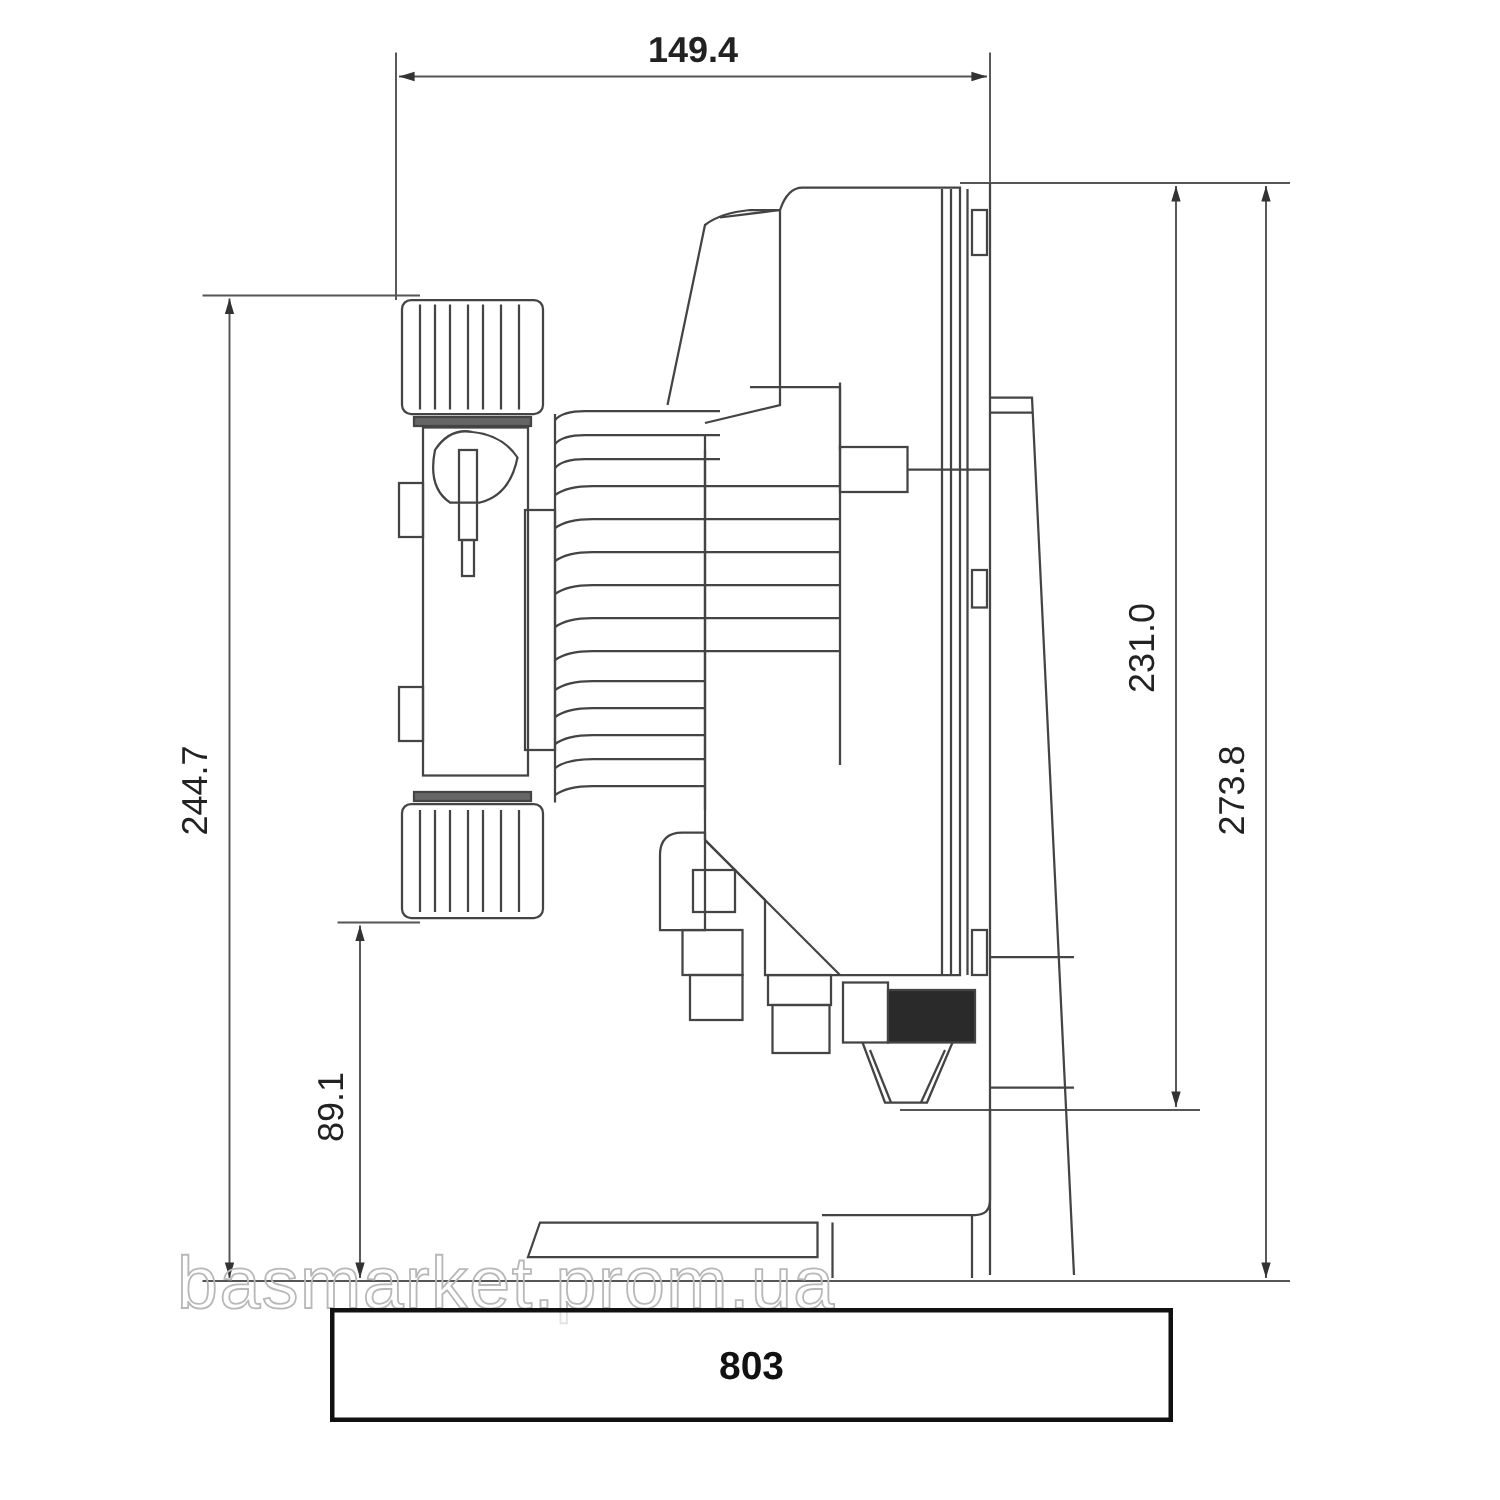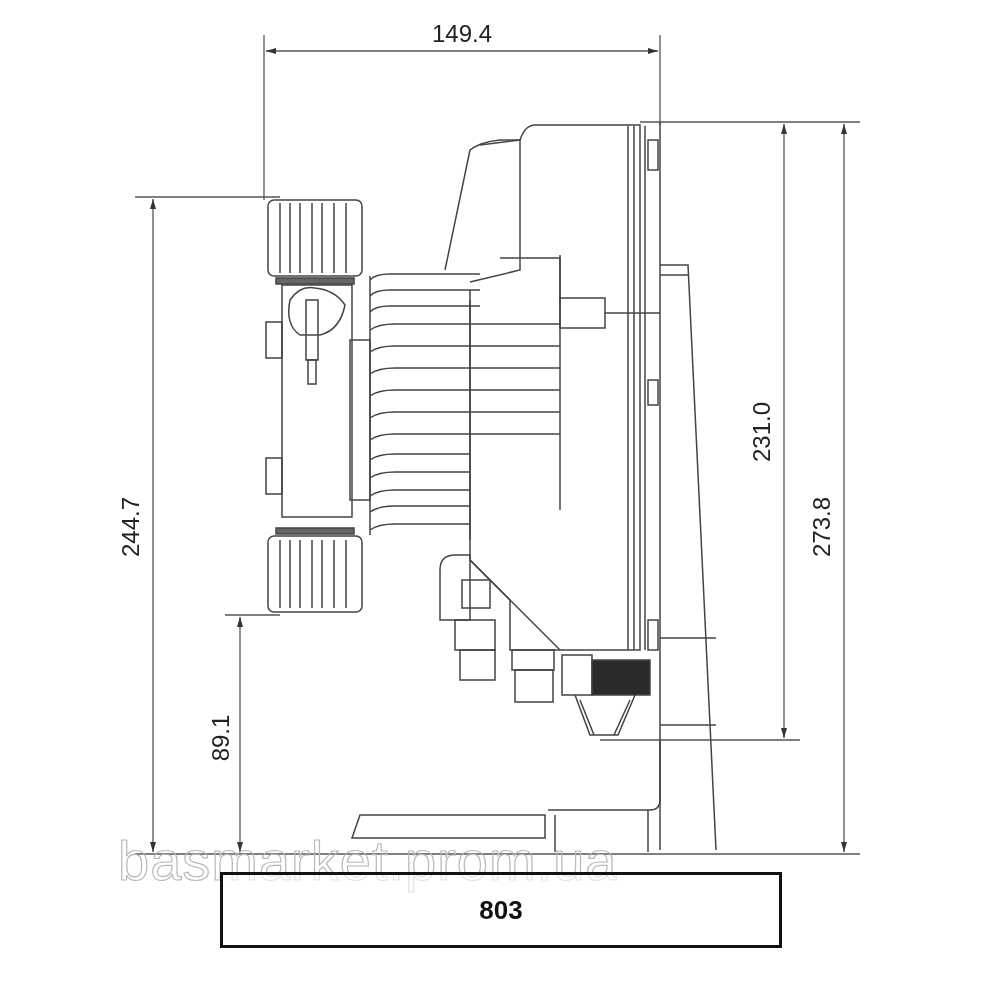--- a/index.html
+++ b/index.html
@@ -1,20 +1,20 @@
 <!DOCTYPE html>
 <html><head>
 <meta charset="utf-8">
 <style>
   html, body { margin: 0; padding: 0; background: #ffffff; }
   body { width: 1000px; height: 1000px; position: relative; overflow: hidden; font-family: "Liberation Sans", sans-serif; }
   #drawing { position: absolute; left: 0; top: 0; width: 1000px; height: 1000px; }
   .dim-label { position: absolute; font-family: "Liberation Sans", sans-serif; font-size: 24px; color: #222; white-space: nowrap; }
   .vlabel { transform: rotate(-90deg); transform-origin: center center; }
-  .watermark { position: absolute; left: 118px; top: 828px; font-family: "Liberation Sans", sans-serif; font-size: 56px; letter-spacing: 1px;
+  .watermark { position: absolute; left: 118px; top: 828px; font-family: "Liberation Sans", sans-serif; font-size: 49px; letter-spacing: 1px;
      color: transparent; -webkit-text-stroke: 1.2px #b8b8b8; white-space: nowrap; }
   .label-box { position: absolute; left: 220px; top: 872px; width: 562px; height: 76px; border: 3px solid #111; box-sizing: border-box;
      display: flex; align-items: center; justify-content: center; background: rgba(255,255,255,0.6); }
   .label-box span { font-family: "Liberation Sans", sans-serif; font-weight: bold; font-size: 26px; color: #111; }
 </style>
 </head>
 <body>
 
 <svg id="drawing" viewBox="0 0 1000 1000" xmlns="http://www.w3.org/2000/svg">
   <defs>
@@ -131,21 +131,21 @@
     <line x1="470" y1="560" x2="560" y2="650"></line>
 
     <rect x="562" y="655" width="30" height="40"></rect>
     <rect x="592" y="660" width="58" height="35" fill="#2a2a2a"></rect>
     <path d="M575,695 L590,735 L618,735 L635,695"></path>
     <line x1="580" y1="700" x2="594" y2="735"></line>
     <line x1="630" y1="700" x2="614" y2="735"></line>
   </g>
 </svg>
 
-<div class="dim-label" style="left:432px; top:20px;">149.4</div>
+<div class="dim-label" style="left:432px; top:20px;font-weight:bold;">149.4</div>
 <div class="dim-label vlabel" style="left:101px; top:513px;">244.7</div>
 <div class="dim-label vlabel" style="left:198px; top:724px;">89.1</div>
 <div class="dim-label vlabel" style="left:732px; top:418px;">231.0</div>
 <div class="dim-label vlabel" style="left:792px; top:513px;">273.8</div>
 
 <div class="watermark">basmarket.prom.ua</div>
 
 <div class="label-box">
   <span>803</span>
 </div>

